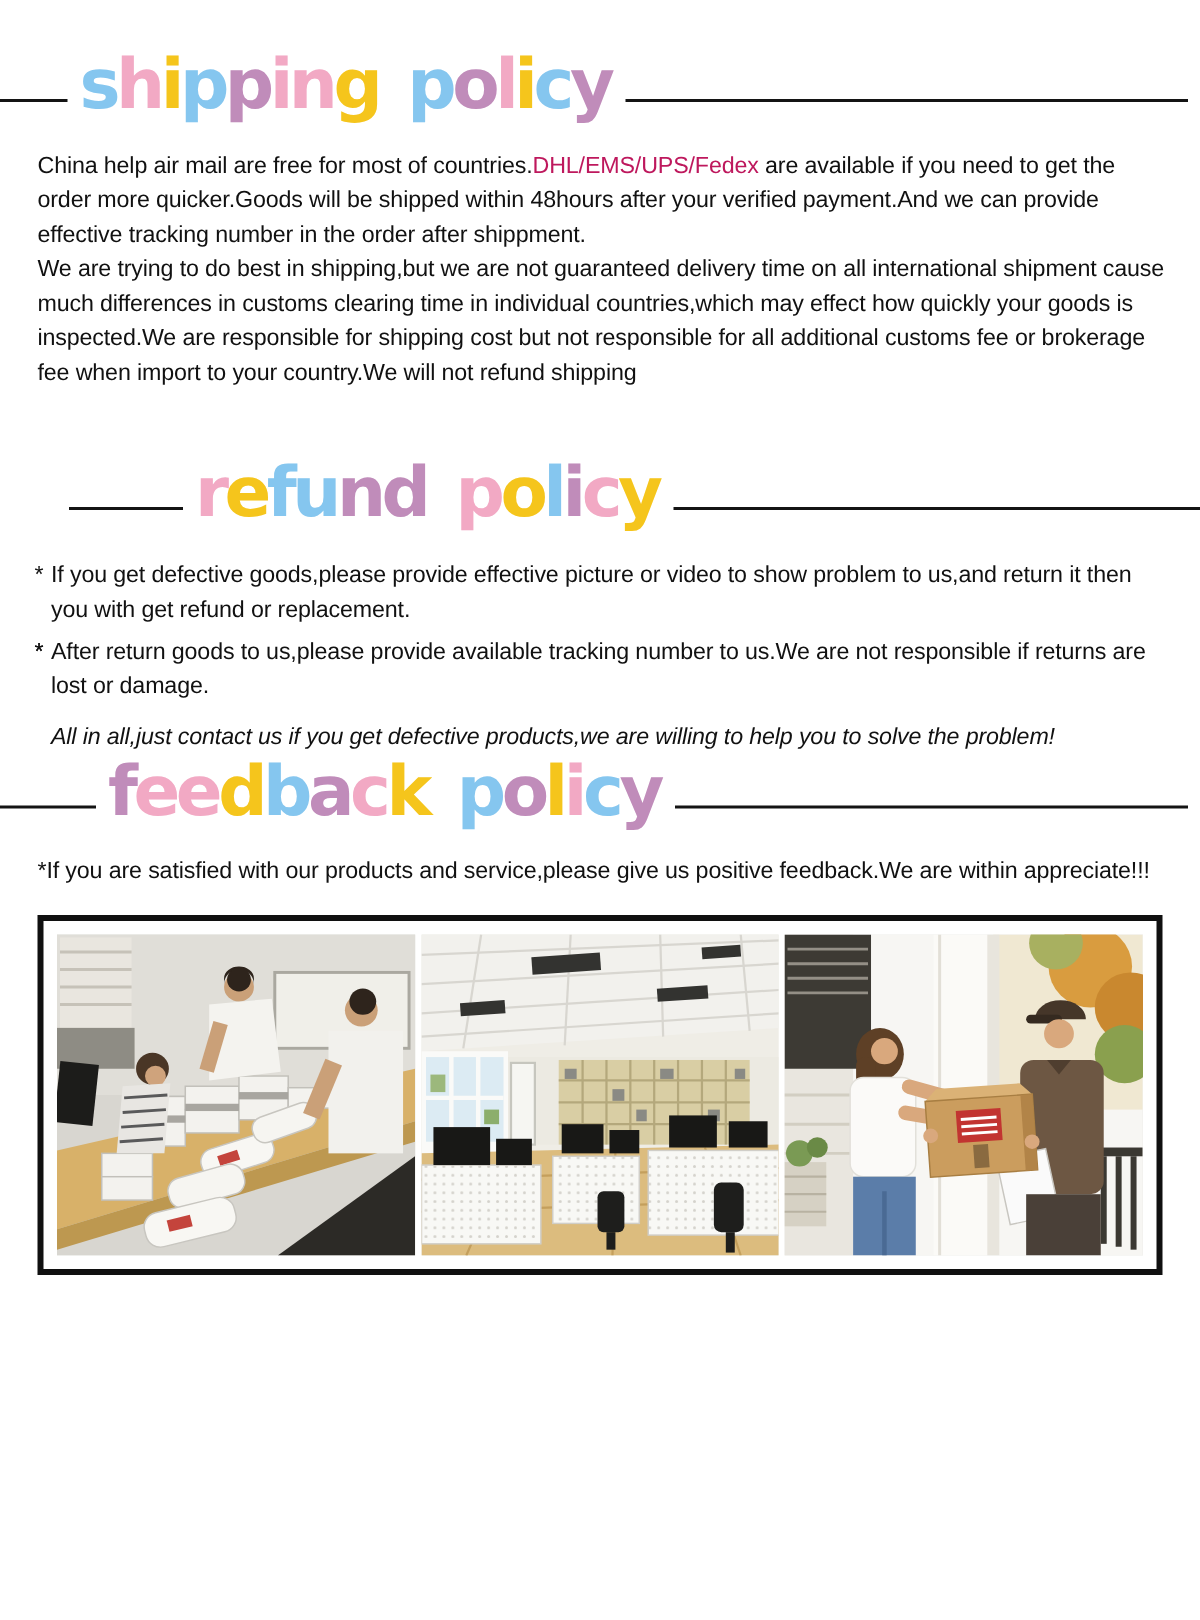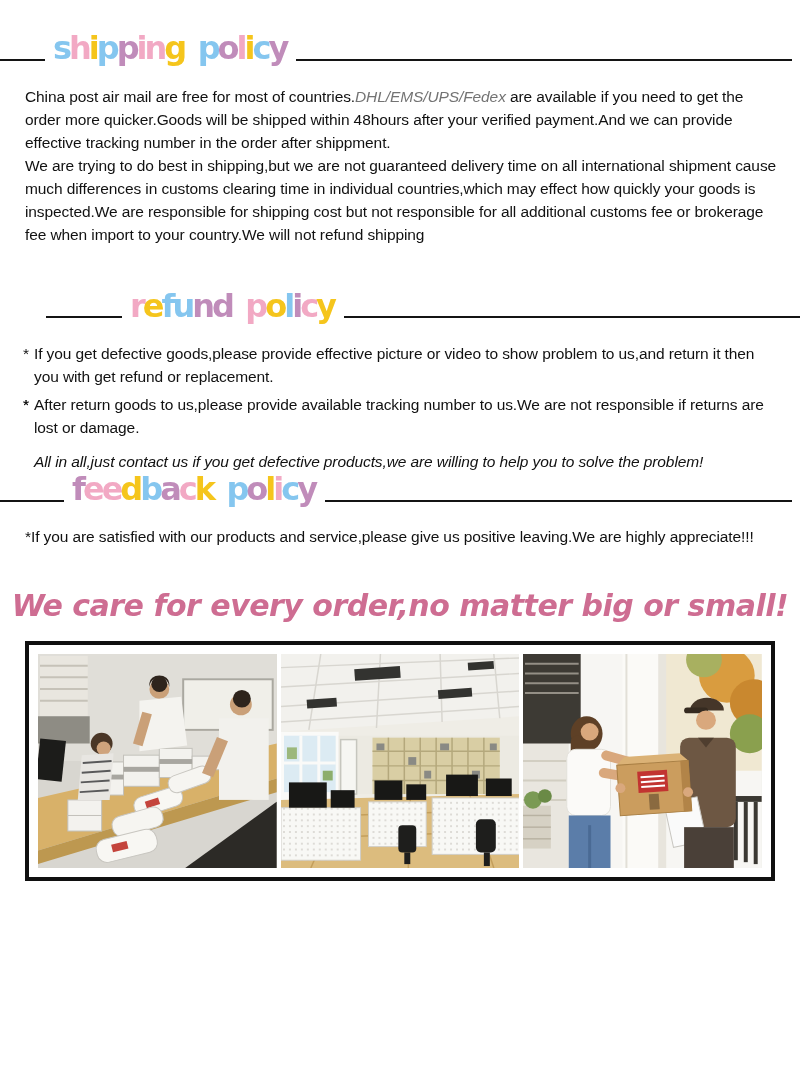--- a/index.html
+++ b/index.html
@@ -5,36 +5,36 @@
   html,body{margin:0;padding:0;background:#ffffff;}
   .page{
     width:800px;height:1080px;background:#ffffff;position:relative;overflow:hidden;
     font-family:"Liberation Sans",sans-serif;color:#151515;
   }
   
   .heading-row{display:flex;align-items:center;width:800px;}
   .rule{border-top:2px solid #141414;height:0;transform:translateY(8px);}
   .rule-right{flex:1;margin-right:8px;}
   .bubble{
-    font-family:"DejaVu Sans",sans-serif;font-weight:bold;font-size:32px;
+    font-family:"DejaVu Sans",sans-serif;font-weight:bold;font-size:46px;
     letter-spacing:-3px;line-height:1.05;white-space:nowrap;padding:0 10px 6px 8px;
   }
   .bubble span{display:inline-block;}
   .h-shipping{margin-top:32px;}
   .h-shipping .rule-left{width:45px;}
   .h-refund{margin-top:44px;padding-left:46px;}
   .h-refund .rule-left{width:76px;}
   .h-feedback{}
   .h-feedback .rule-left{width:64px;}
   
   .bodytext{
     font-size:15.5px;line-height:23px;letter-spacing:-0.1px;color:#111111;
   }
   .block-shipping{margin:13px 20px 0 25px;}
-  .red{color:#737373;font-style:italic;}
+  .red{color:#be185d;}
   .policy-items{margin:13px 20px 0 25px;}
   .policy-item{position:relative;padding-left:9px;margin-top:5px;}
   .policy-item .bullet{position:absolute;left:-2px;top:0;}
   .policy-item.no-bullet{margin-top:11px;font-style:italic;}
   .feedback-items{margin:12px 20px 0 25px;}
   .feedback-item{margin-top:12px;}
   .feedback-item:first-child{margin-top:0;}
   
   .banner{
     margin-top:40px;text-align:center;
@@ -55,21 +55,21 @@
 
 <div class="page">
 
   <div class="heading-row h-shipping">
     <div class="rule rule-left"></div>
     <div class="bubble"><span style="color: rgb(133, 198, 239);">s</span><span style="color: rgb(242, 169, 196);">h</span><span style="color: rgb(245, 197, 28);">i</span><span style="color: rgb(133, 198, 239);">p</span><span style="color: rgb(192, 140, 186);">p</span><span style="color: rgb(242, 169, 196);">i</span><span style="color: rgb(242, 169, 196);">n</span><span style="color: rgb(245, 197, 28);">g</span><span style="width: 0.42em;"></span><span style="color: rgb(133, 198, 239);">p</span><span style="color: rgb(192, 140, 186);">o</span><span style="color: rgb(242, 169, 196);">l</span><span style="color: rgb(245, 197, 28);">i</span><span style="color: rgb(133, 198, 239);">c</span><span style="color: rgb(192, 140, 186);">y</span></div>
     <div class="rule rule-right"></div>
   </div>
 
   <div class="bodytext block-shipping">
-    <span>China post air mail are free for most of countries.</span><span class="red">DHL/EMS/UPS/Fedex</span><span> are available if you need to get the order more quicker.Goods will be shipped within 48hours after your verified payment.And we can provide effective tracking number in the order after shippment.</span>
+    <span>China help air mail are free for most of countries.</span><span class="red">DHL/EMS/UPS/Fedex</span><span> are available if you need to get the order more quicker.Goods will be shipped within 48hours after your verified payment.And we can provide effective tracking number in the order after shippment.</span>
     <div>We are trying to do best in shipping,but we are not guaranteed delivery time on all international shipment cause much differences in customs clearing time in individual countries,which may effect how quickly your goods is inspected.We are responsible for shipping cost but not responsible for all additional customs fee or brokerage fee when import to your country.We will not refund shipping</div>
   </div>
 
   <div class="heading-row h-refund">
     <div class="rule rule-left"></div>
     <div class="bubble"><span style="color: rgb(242, 169, 196);">r</span><span style="color: rgb(245, 197, 28);">e</span><span style="color: rgb(133, 198, 239);">f</span><span style="color: rgb(133, 198, 239);">u</span><span style="color: rgb(192, 140, 186);">n</span><span style="color: rgb(192, 140, 186);">d</span><span style="width: 0.42em;"></span><span style="color: rgb(242, 169, 196);">p</span><span style="color: rgb(245, 197, 28);">o</span><span style="color: rgb(133, 198, 239);">l</span><span style="color: rgb(192, 140, 186);">i</span><span style="color: rgb(242, 169, 196);">c</span><span style="color: rgb(245, 197, 28);">y</span></div>
     <div class="rule rule-right"></div>
   </div>
 
   <div class="bodytext policy-items">
@@ -90,25 +90,24 @@
   </div>
 
   <div class="heading-row h-feedback">
     <div class="rule rule-left"></div>
     <div class="bubble"><span style="color: rgb(192, 140, 186);">f</span><span style="color: rgb(242, 169, 196);">e</span><span style="color: rgb(242, 169, 196);">e</span><span style="color: rgb(245, 197, 28);">d</span><span style="color: rgb(133, 198, 239);">b</span><span style="color: rgb(192, 140, 186);">a</span><span style="color: rgb(242, 169, 196);">c</span><span style="color: rgb(245, 197, 28);">k</span><span style="width: 0.42em;"></span><span style="color: rgb(133, 198, 239);">p</span><span style="color: rgb(192, 140, 186);">o</span><span style="color: rgb(245, 197, 28);">l</span><span style="color: rgb(242, 169, 196);">i</span><span style="color: rgb(133, 198, 239);">c</span><span style="color: rgb(192, 140, 186);">y</span></div>
     <div class="rule rule-right"></div>
   </div>
 
   <div class="bodytext feedback-items">
     <div class="feedback-item">
-      <span>*</span><span>If you are satisfied with our products and service,please give us positive leaving.We are highly appreciate!!!</span>
-    </div>
-  </div>
-
-  <div class="banner">We care for every order,no matter big or small!</div>
+      <span>*</span><span>If you are satisfied with our products and service,please give us positive feedback.We are within appreciate!!!</span>
+    </div>
+  </div>
+
 
   <div class="photo-frame">
 
     <div class="photo" role="img" aria-label="Staff packing parcels and boxes on a long table">
       <svg viewBox="0 0 240 220" preserveAspectRatio="none">
         <rect x="0" y="0" width="240" height="220" fill="#d8d6d0"></rect>
         <rect x="0" y="0" width="240" height="110" fill="#e0ded8"></rect>
 
         <rect x="2" y="2" width="48" height="62" fill="#e9e6df"></rect>
         <g stroke="#c6c2b8" stroke-width="2">

